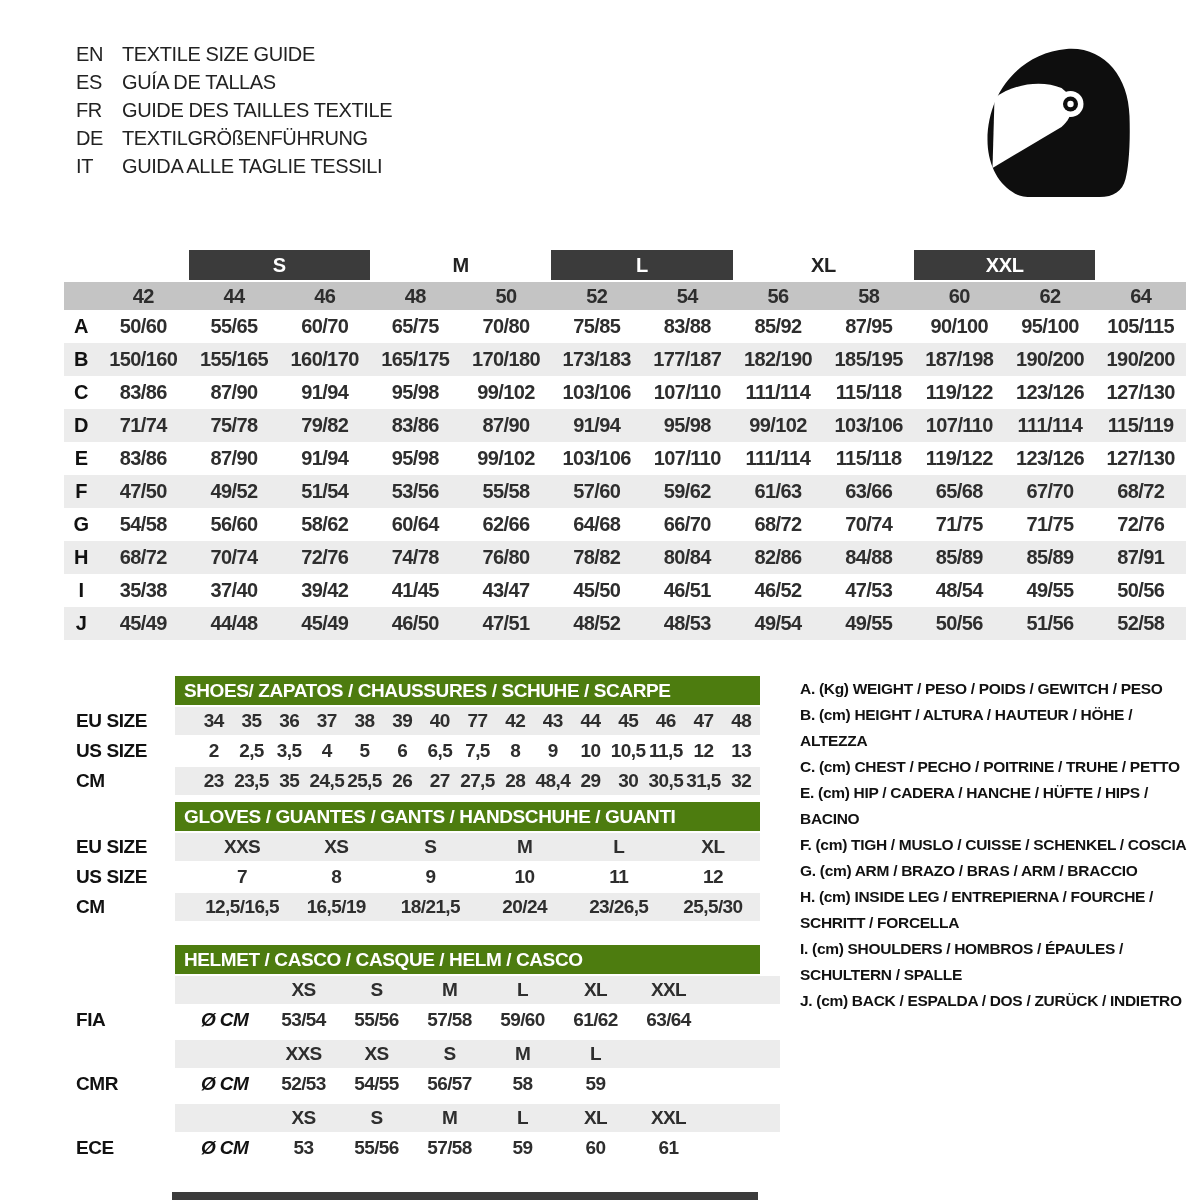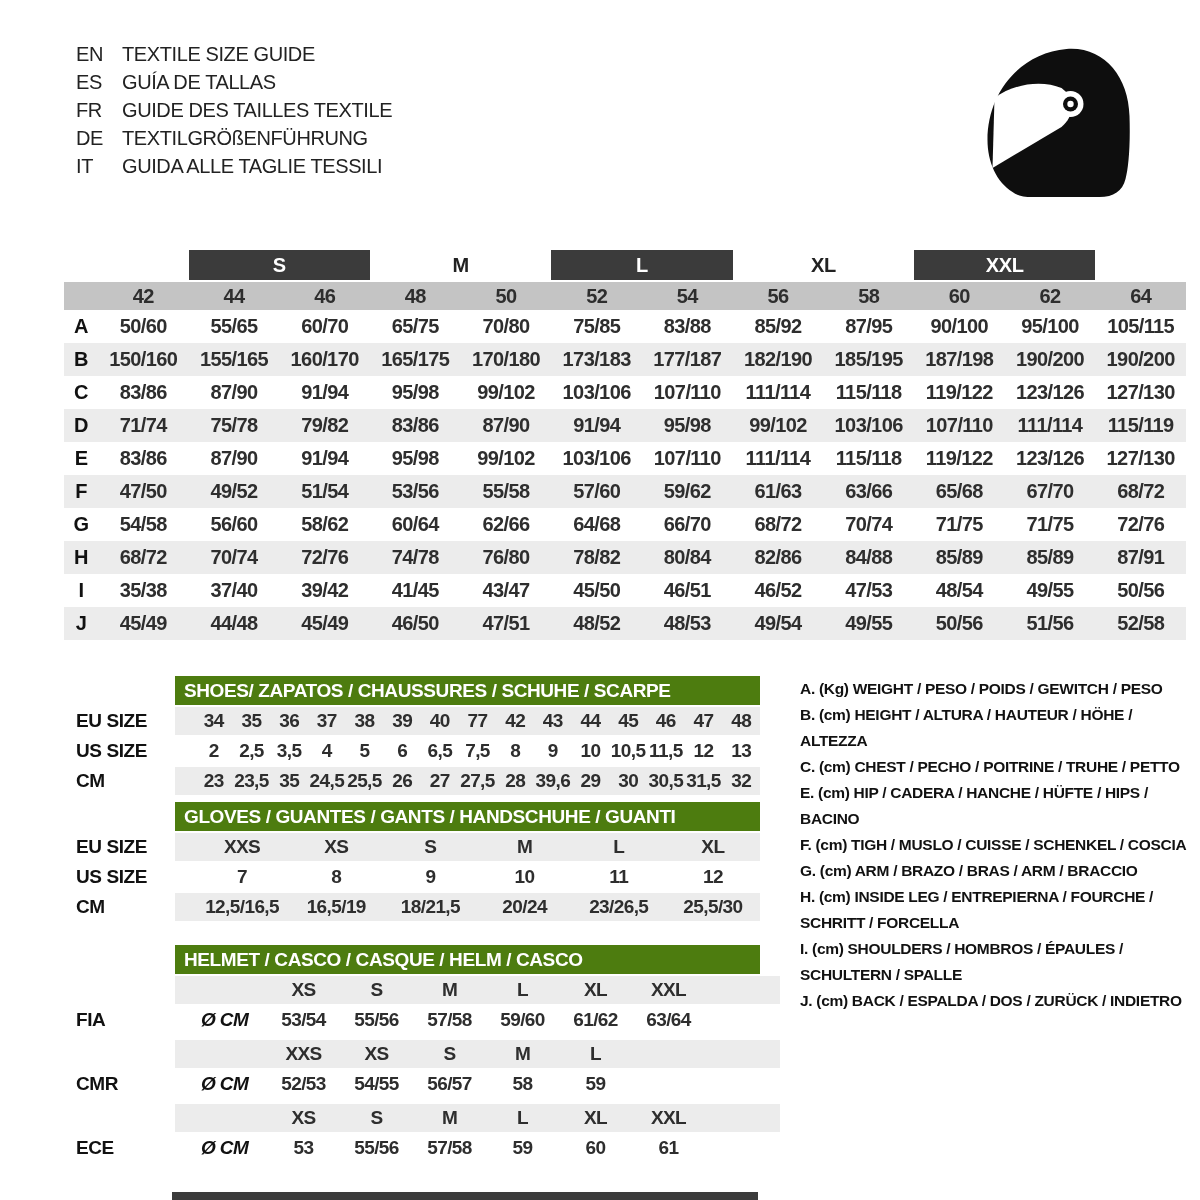--- a/index.html
+++ b/index.html
@@ -311,21 +311,21 @@
           <div class="sec-cells shoes-cols gray">
             <div class="cell">23</div>
             <div class="cell">23,5</div>
             <div class="cell">35</div>
             <div class="cell">24,5</div>
             <div class="cell">25,5</div>
             <div class="cell">26</div>
             <div class="cell">27</div>
             <div class="cell">27,5</div>
             <div class="cell">28</div>
-            <div class="cell">39,6</div>
+            <div class="cell">48,4</div>
             <div class="cell">29</div>
             <div class="cell">30</div>
             <div class="cell">30,5</div>
             <div class="cell">31,5</div>
             <div class="cell">32</div>
           </div>
         </div>
       </div>
   </div>
 

